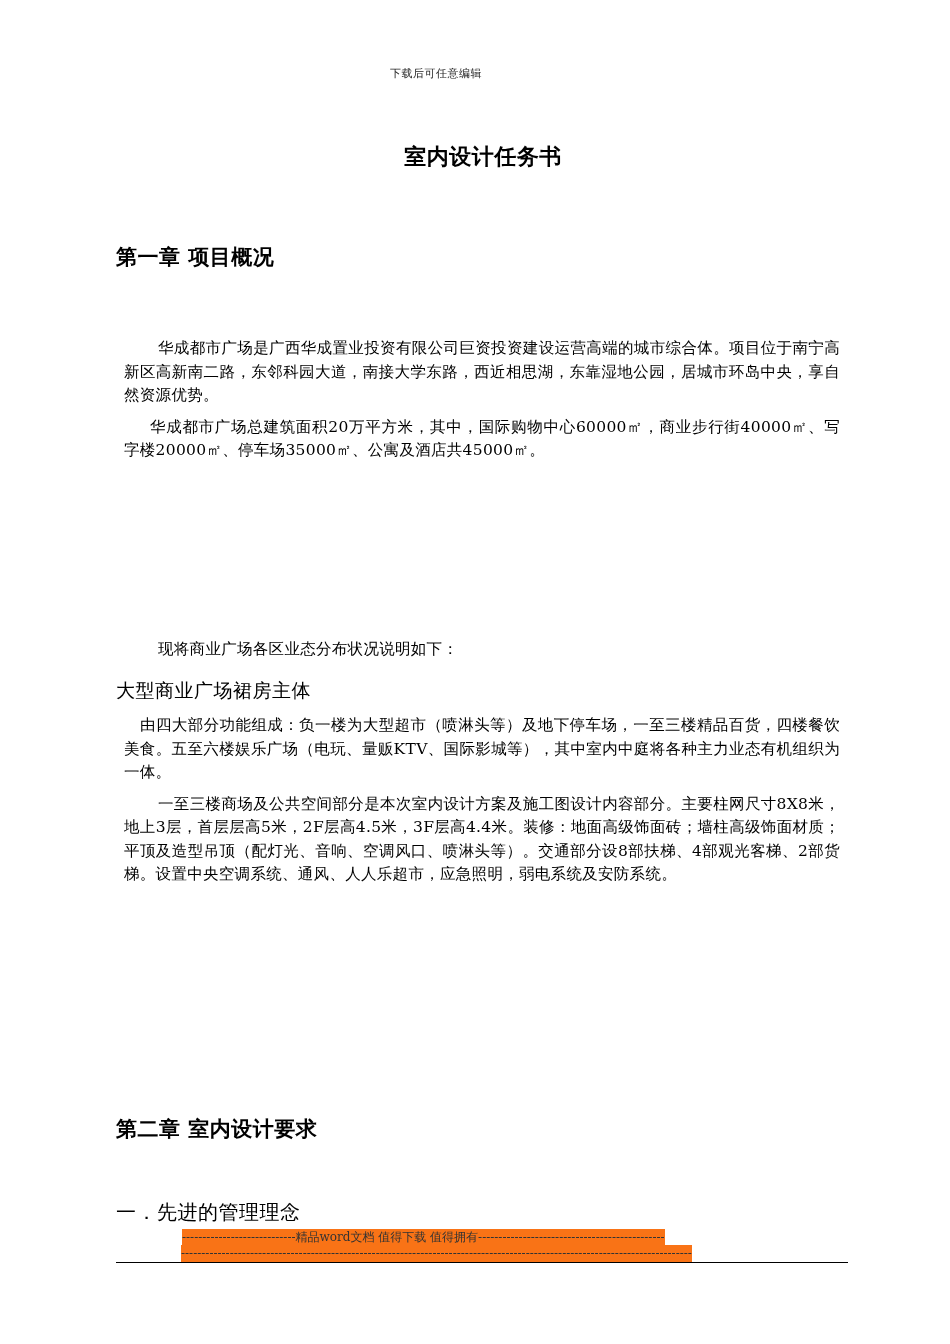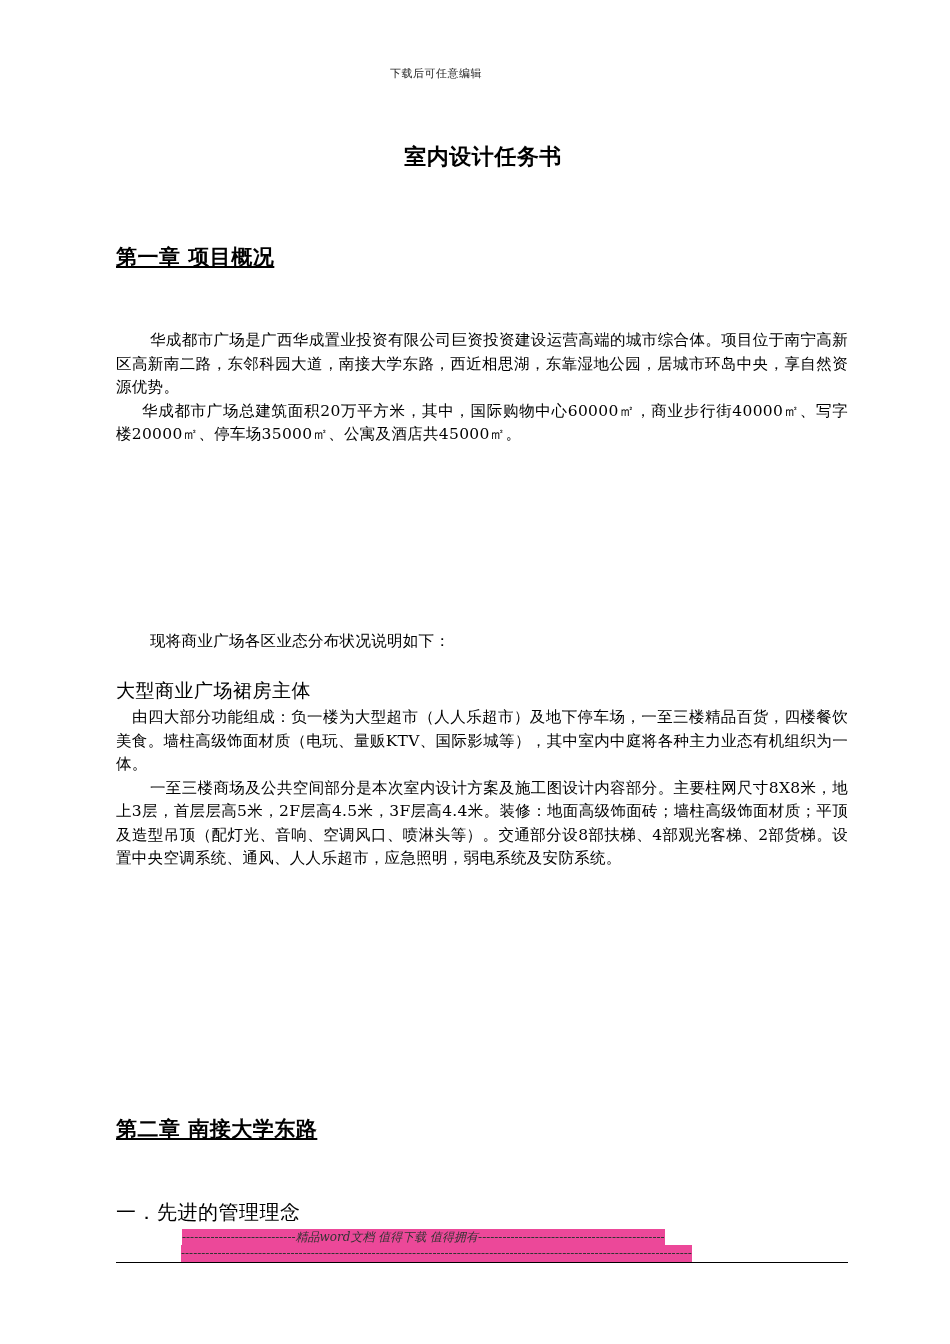--- a/index.html
+++ b/index.html
@@ -43,60 +43,58 @@
       letter-spacing: 0.5px;
       margin-left: 8px;
     }
     .chapter {
       position: absolute;
       left: 116px;
       font-family: "DejaVu Sans", "Liberation Sans", sans-serif;
       font-weight: bold;
       font-size: 21px;
       letter-spacing: 0.5px;
-      text-decoration: underline;
     }
     .section {
       position: absolute;
       left: 116px;
       font-family: "DejaVu Sans", "Liberation Sans", sans-serif;
       font-size: 19px;
       letter-spacing: 0.5px;
     }
     .para {
       position: absolute;
       left: 116px;
       width: 732px;
       font-size: 15.5px;
       line-height: 23.5px;
       text-align: justify;
       text-justify: inter-character;
       letter-spacing: 0.3px;
     }
     .para p {
-      margin: 0;
+      margin: 8px;
     }
     .indent2 { text-indent: 34px; }
     .indent1 { text-indent: 26px; }
     .indent-s { text-indent: 16px; }
     .indent0 { text-indent: 0; }
     .footer-band {
       position: absolute;
       left: 0;
       width: 950px;
       font-size: 12px;
       line-height: 17px;
       white-space: nowrap;
       overflow: hidden;
     }
     .hl {
-      background: #ec4899;
+      background: #f97316;
       color: #333;
       display: inline-block;
-      font-style: italic;
     }
     .footer-rule {
       position: absolute;
       left: 116px;
       top: 1262px;
       width: 732px;
       height: 1px;
       background: #000;
     }
   </style>
@@ -116,25 +114,25 @@
     <p class="indent1">华成都市广场总建筑面积20万平方米，其中，国际购物中心60000㎡，商业步行街40000㎡、写字楼20000㎡、停车场35000㎡、公寓及酒店共45000㎡。</p>
   </div>
 
   <div class="para" style="top:630px;">
     <p class="indent2">现将商业广场各区业态分布状况说明如下：</p>
   </div>
 
   <div class="section" style="top:678px;font-family:Liberation Mono, monospace;">大型商业广场裙房主体</div>
 
   <div class="para" style="top:706px;">
-    <p class="indent-s">由四大部分功能组成：负一楼为大型超市（人人乐超市）及地下停车场，一至三楼精品百货，四楼餐饮美食。墙柱高级饰面材质（电玩、量贩KTV、国际影城等），其中室内中庭将各种主力业态有机组织为一体。</p>
+    <p class="indent-s">由四大部分功能组成：负一楼为大型超市（喷淋头等）及地下停车场，一至三楼精品百货，四楼餐饮美食。五至六楼娱乐广场（电玩、量贩KTV、国际影城等），其中室内中庭将各种主力业态有机组织为一体。</p>
     <p class="indent2">一至三楼商场及公共空间部分是本次室内设计方案及施工图设计内容部分。主要柱网尺寸8X8米，地上3层，首层层高5米，2F层高4.5米，3F层高4.4米。装修：地面高级饰面砖；墙柱高级饰面材质；平顶及造型吊顶（配灯光、音响、空调风口、喷淋头等）。交通部分设8部扶梯、4部观光客梯、2部货梯。设置中央空调系统、通风、人人乐超市，应急照明，弱电系统及安防系统。</p>
   </div>
 
-  <div class="chapter" style="top:1115px;">第二章 南接大学东路</div>
+  <div class="chapter" style="top:1115px;">第二章 室内设计要求</div>
 
   <div class="section" style="top:1199px; font-size:20px;">一．先进的管理理念</div>
 
   <div class="footer-band" style="top:1229px; padding-left:182px;">
     <span class="hl">----------------------------精品word文档 值得下载 值得拥有----------------------------------------------</span>
   </div>
   <div class="footer-band" style="top:1245px; padding-left:181px;">
     <span class="hl">------------------------------------------------------------------------------------------------------------------------------</span>
   </div>
 

